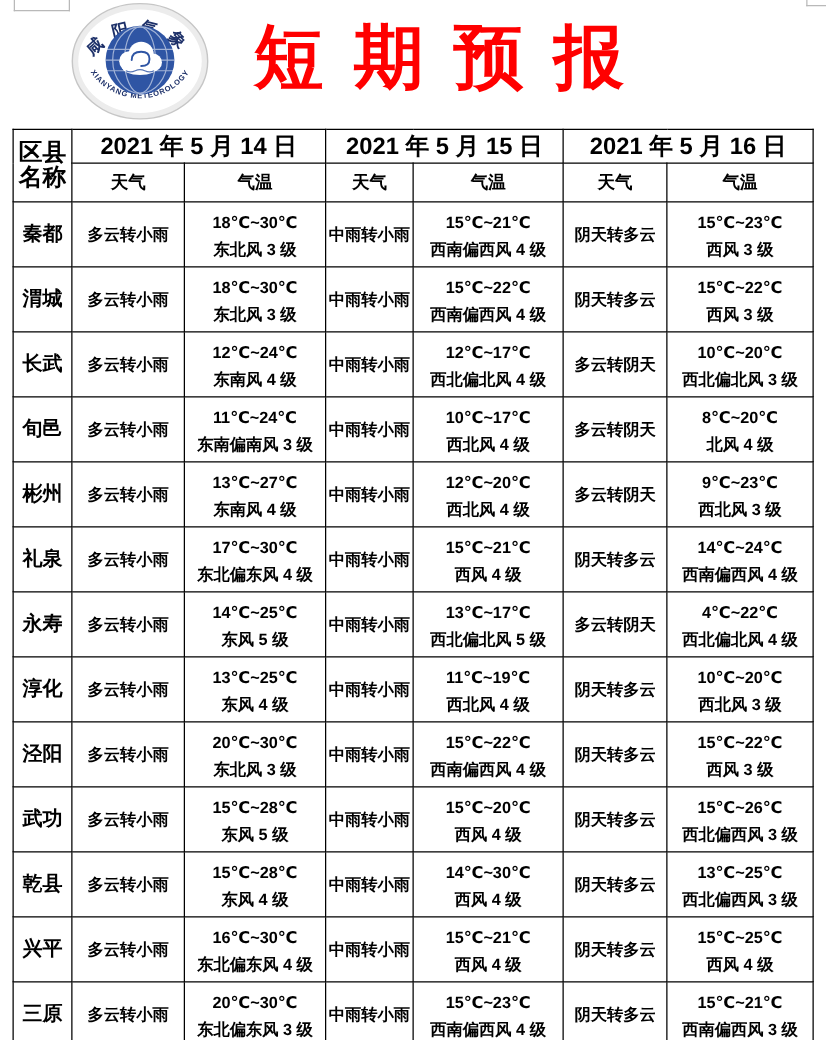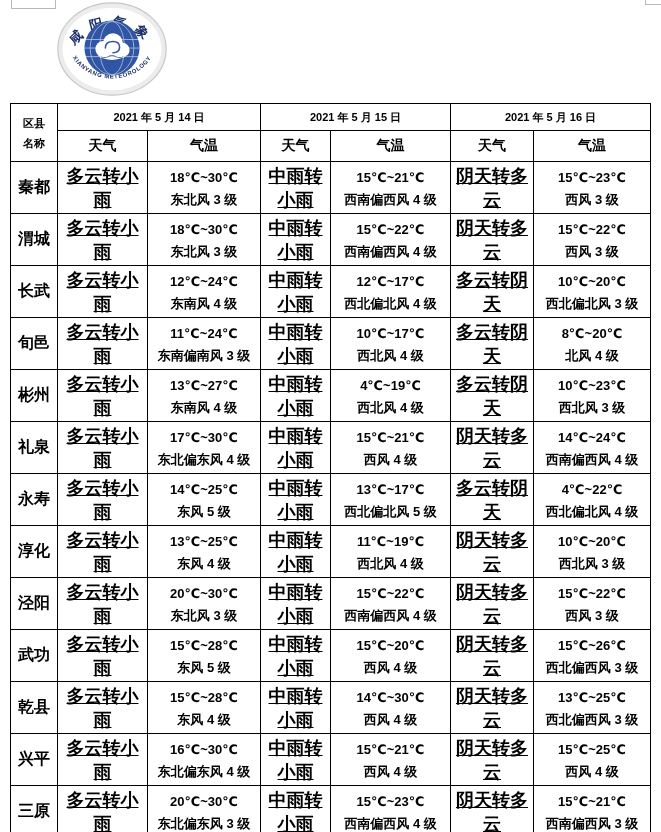--- a/index.html
+++ b/index.html
@@ -22,26 +22,26 @@
   }
 
   table.forecast{
     position:absolute;left:10px;top:103px;width:641px;
     border-collapse:collapse;table-layout:fixed;
   }
   table.forecast th,table.forecast td{
     border:1px solid #000;padding:0;text-align:center;vertical-align:middle;
     font-weight:bold;overflow:hidden;
   }
-  thead tr.dates th{height:26px;font-size:11px;}
+  thead tr.dates th{height:26px;font-size:19px;}
   thead tr.subs th{height:30px;font-size:14px;}
   th.corner{font-size:14px;line-height:20px;}
   tbody td{height:51px;}
   td.name-cell{font-size:16px;}
-  td.weather-cell{font-size:18px;text-decoration:underline;}
+  td.weather-cell{font-size:13px;}
   td.temp-cell{font-size:13px;}
   td.temp-cell .temp-line{line-height:16px;margin:4px 0 6px 0;}
   td.temp-cell .wind-line{line-height:16px;margin:0 0 2px 0;}
 </style>
 </head>
 <body>
 
 <div class="page">
   <div class="crop-mark crop-left"></div>
   <div class="crop-mark crop-right"></div>
@@ -68,20 +68,21 @@
       </g>
       <g>
         <circle cx="51" cy="50" r="8.5" fill="#fff"></circle>
         <circle cx="61" cy="44" r="10.5" fill="#fff"></circle>
         <circle cx="71" cy="51" r="7.5" fill="#fff"></circle>
         <ellipse cx="60" cy="55" rx="15" ry="6.5" fill="#fff"></ellipse>
         <path d="M 61 54 q 7 0 7 -6 q 0 -6 -7 -6 q -8 0 -8 7" stroke="#2f55a4" stroke-width="1.6" fill="none" stroke-linecap="round"></path>
         <path d="M 48 58 q 4 2 8 0 q 4 -2 8 0 q 4 2 8 0" stroke="#2f55a4" stroke-width="1.1" fill="none" opacity="0.8"></path>
       </g>
     </svg>
+    <h1 class="title">短 期 预 报</h1>
   </div>
 
   <table class="forecast">
     <colgroup>
       <col style="width:47px">
         <col style="width:90px">
         <col style="width:113px">
       <col style="width:70px">
         <col style="width:120px">
         <col style="width:83px">
@@ -181,26 +182,26 @@
         </tr>
         <tr>
           <td class="name-cell">彬州</td>
           <td class="weather-cell">多云转小雨</td>
           <td class="temp-cell">
             <div class="temp-line">13℃~27℃</div>
             <div class="wind-line">东南风 4 级</div>
           </td>
           <td class="weather-cell">中雨转小雨</td>
           <td class="temp-cell">
-            <div class="temp-line">4℃~19℃</div>
+            <div class="temp-line">12℃~20℃</div>
             <div class="wind-line">西北风 4 级</div>
           </td>
           <td class="weather-cell">多云转阴天</td>
           <td class="temp-cell">
-            <div class="temp-line">10℃~23℃</div>
+            <div class="temp-line">9℃~23℃</div>
             <div class="wind-line">西北风 3 级</div>
           </td>
         </tr>
         <tr>
           <td class="name-cell">礼泉</td>
           <td class="weather-cell">多云转小雨</td>
           <td class="temp-cell">
             <div class="temp-line">17℃~30℃</div>
             <div class="wind-line">东北偏东风 4 级</div>
           </td>

